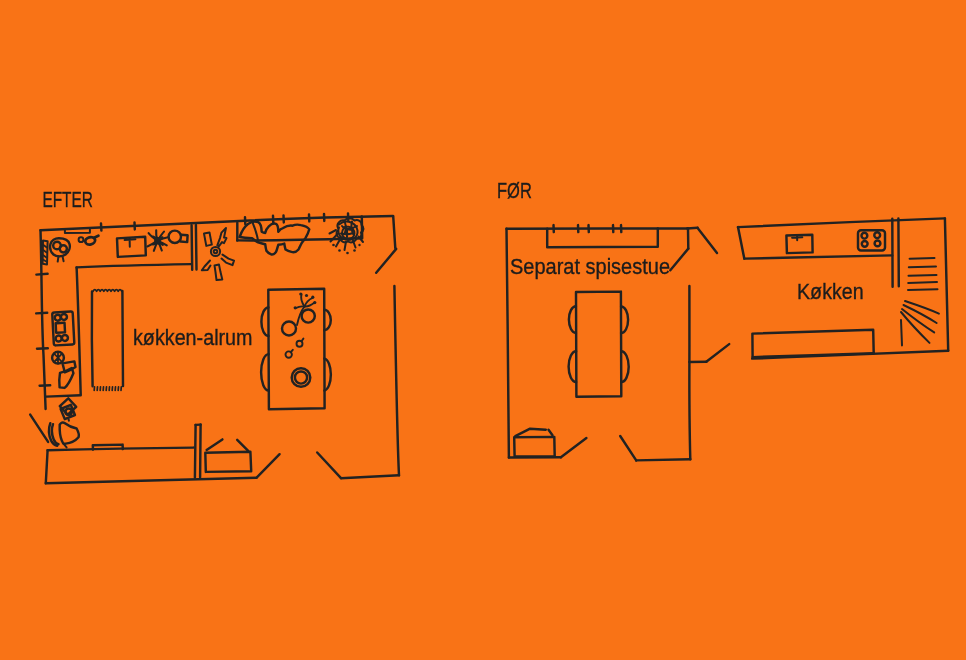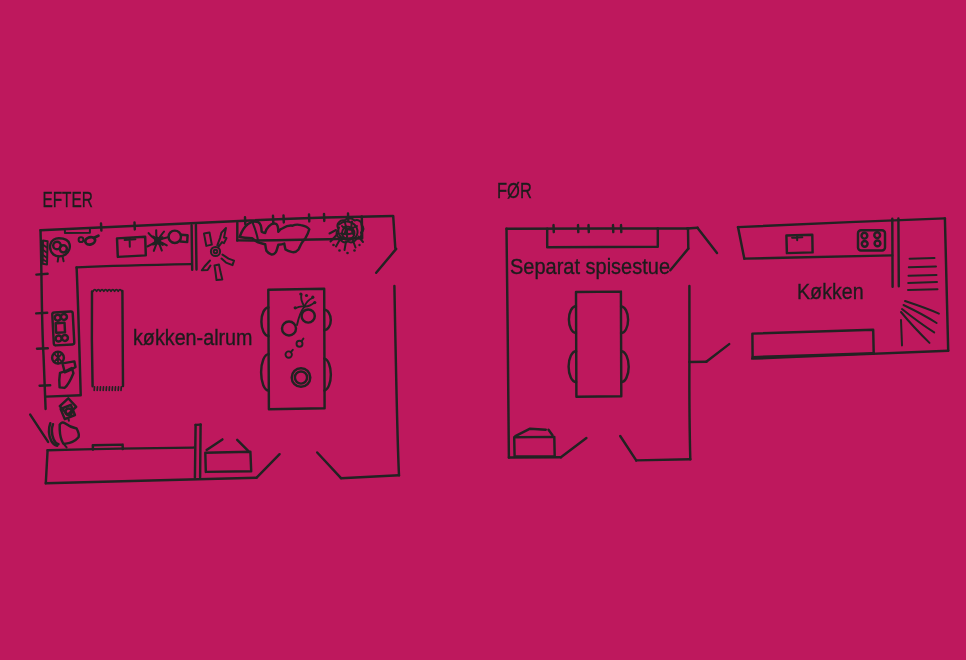--- a/index.html
+++ b/index.html
@@ -1,16 +1,16 @@
 <!DOCTYPE html>
 <html><head>
 <meta charset="utf-8">
 <style>
   html,body{margin:0;padding:0;background:#ffffff;}
-  .wrap{width:966px;height:660px;position:relative;background:#be185d;overflow:hidden;}
+  .wrap{width:966px;height:660px;position:relative;background:#f97316;overflow:hidden;}
   svg{position:absolute;left:0;top:0;}
   text{font-family:"Liberation Sans", sans-serif;fill:#1c1c1c;stroke:#1c1c1c;stroke-width:0.35;}
   svg{filter:grayscale(1);}
 </style>
 </head>
 <body>
 <div class="wrap">
 <svg width="966" height="660" viewBox="0 0 966 660">
 <g fill="none" stroke="#222" stroke-width="2.45" stroke-linecap="round" stroke-linejoin="round">
 

